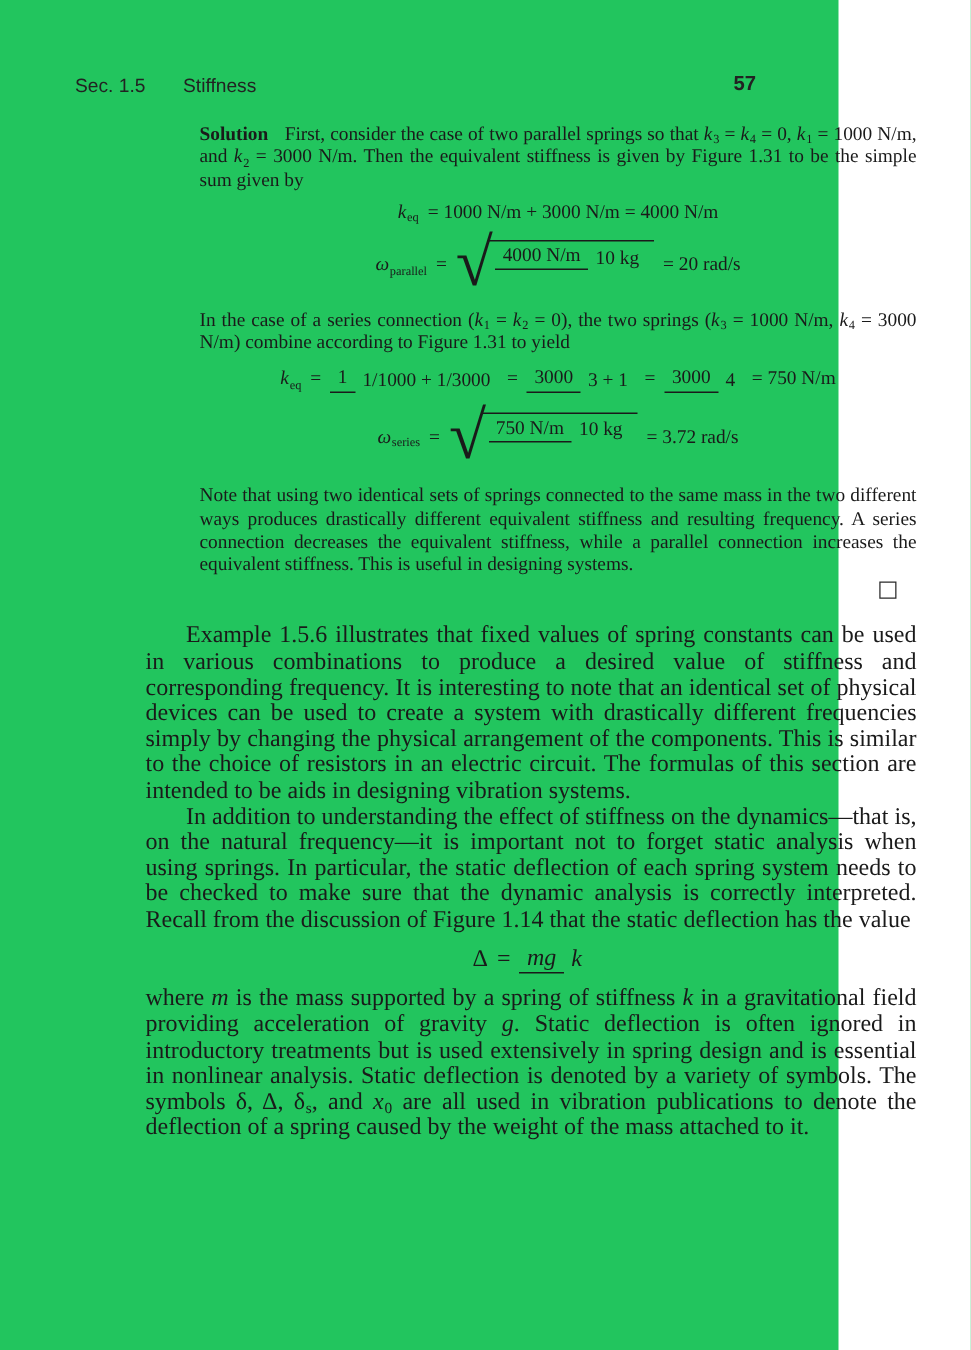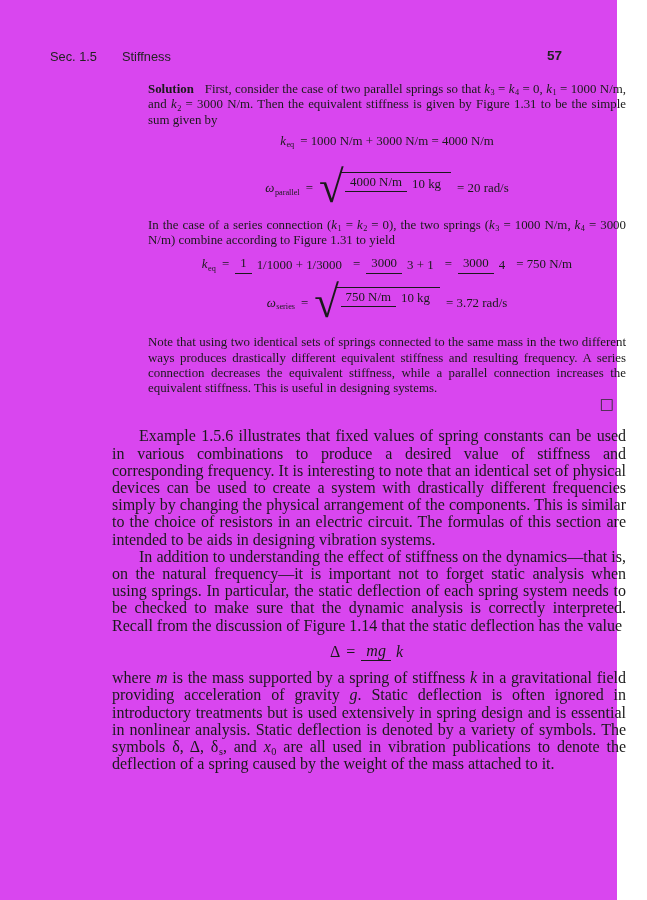--- a/index.html
+++ b/index.html
@@ -9,44 +9,44 @@
   }
   body {
     width: 647px;
     height: 900px;
     overflow: hidden;
     font-family: "Liberation Serif", serif;
     color: #1a1a1a;
   }
   .page {
     position: relative;
-    width: 617px;
+    width: 559px;
     height: 900px;
-    background: #d946ef;
+    background: #22c55e;
   }
   
   .page-header {
     position: absolute;
     top: 49px;
     left: 0;
     right: 0;
     height: 16px;
     font-family: "Liberation Sans", sans-serif;
     font-size: 12.8px;
     color: #222222;
   }
   .hdr-sec   { position: absolute; left: 50px;  top: 0; }
   .hdr-title { position: absolute; left: 122px; top: 0; }
   .hdr-page  { position: absolute; right: 55px; top: -1px; font-weight: bold; font-size: 13.5px; }
 
   
   .content {
     position: absolute;
     top: 82px;
-    left: 112px;
+    left: 97px;
     width: 514px;
   }
   .jp { margin: 0; text-align: justify; }
   .indent { text-indent: 27px; }
 
   
   .solution {
     margin-left: 36px;
     width: 478px;
     font-size: 12.9px;
@@ -64,21 +64,21 @@
   
   .eq {
     display: flex;
     justify-content: center;
     align-items: center;
     gap: 6px;
     text-align: left;
     white-space: nowrap;
   }
   .m1 { margin: 6px 0 7px; }
-  .m2 { margin: 20px 0 9px; }
+  .m2 { margin: 8px 0 9px; }
   .m3 { margin: 8px 0 10px; }
   .m4 { margin: 4px 0 12px; }
   .bodytext .eq { margin: 8px 0; }
   .term { white-space: nowrap; }
 
   sub {
     font-size: 0.64em;
     line-height: 0;
     vertical-align: baseline;
     position: relative;

